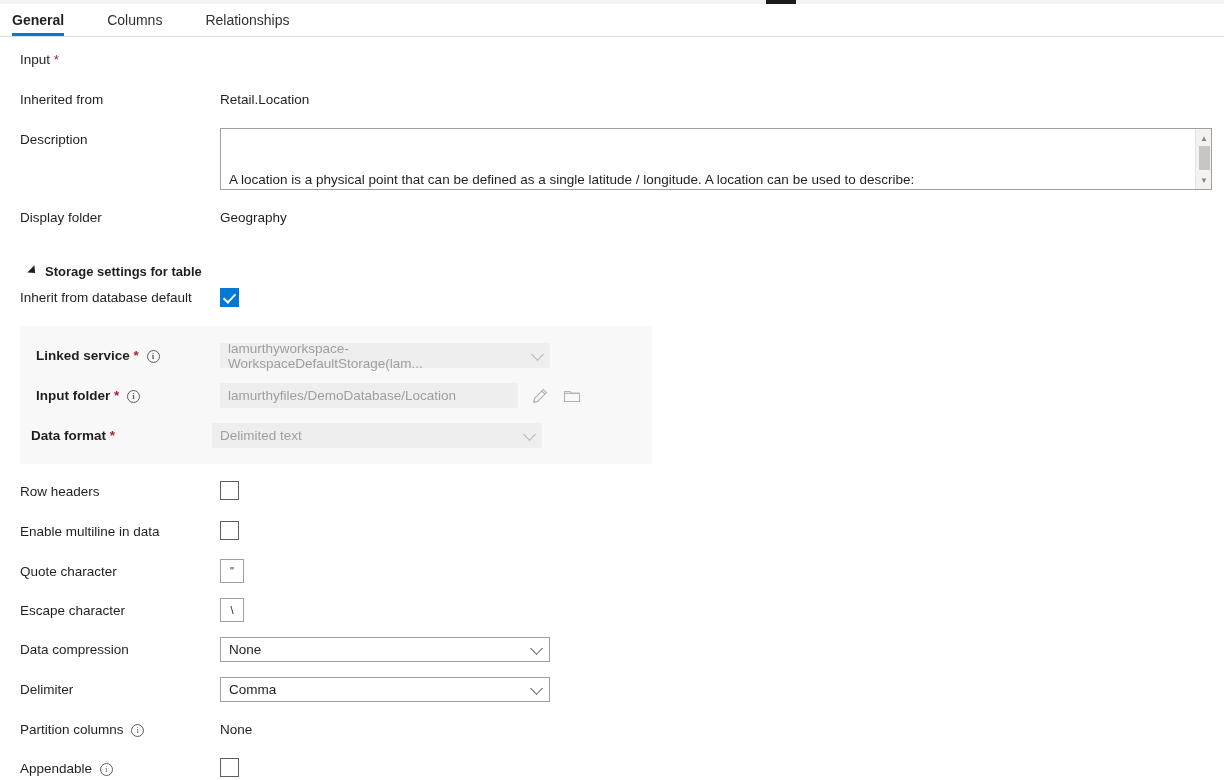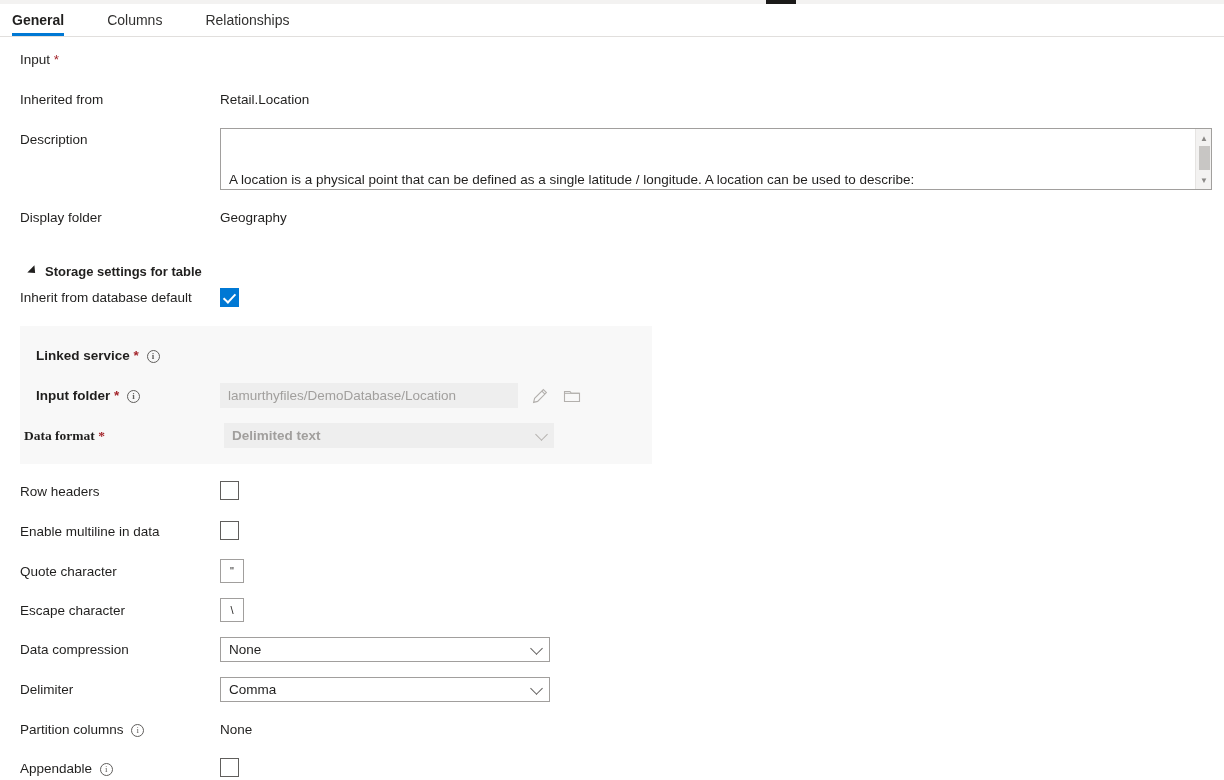--- a/index.html
+++ b/index.html
@@ -217,20 +217,24 @@
   <div class="lbl" style="left:20px; top:289px;">Inherit from database default</div>
   <div class="cbox checked" style="left:220px; top:288px;"></div>
 
   <div class="gpanel"></div>
 
   <div class="lbl" style="left:36px; top:347px; font-weight:600;">
     <span>Linked service</span>
     <span class="req">*</span>
     <span class="info-icon">i</span>
   </div>
+  <div class="ddl disabled" style="left:220px; top:343px; width:330px;">
+    <span>lamurthyworkspace-WorkspaceDefaultStorage(lam...</span>
+    <span class="chev"></span>
+  </div>
 
   <div class="lbl" style="left:36px; top:387px; font-weight:600;">
     <span>Input folder</span>
     <span class="req">*</span>
     <span class="info-icon">i</span>
   </div>
   <div class="txtbox disabled" style="left:220px; top:383px; width:298px; height:25px;">
     <span>lamurthyfiles/DemoDatabase/Location</span>
   </div>
   <div class="icon-btn" style="left:530px; top:386px;">
@@ -239,25 +243,25 @@
       <path d="M11.9 5.1l3 3"></path>
     </svg>
   </div>
   <div class="icon-btn" style="left:562px; top:386px;">
     <svg width="20" height="20" viewBox="0 0 20 20" fill="none" stroke="#b3b0ad" stroke-width="1.1">
       <path d="M2.5 5.5h5.5l1.3 1.8h8.2v8.2H2.5z"></path>
       <path d="M2.5 7.3h15"></path>
     </svg>
   </div>
 
-  <div class="lbl" style="left:24px; top:427px; font-weight:600;font-family:Liberation Serif, serif;">
+  <div class="lbl" style="left:31px; top:427px; font-weight:600;">
     <span>Data format</span>
     <span class="req">*</span>
   </div>
-  <div class="ddl disabled" style="left:224px; top:423px; width:330px;font-weight:bold;">
+  <div class="ddl disabled" style="left:212px; top:423px; width:330px;">
     <span>Delimited text</span>
     <span class="chev"></span>
   </div>
 
   <div class="lbl" style="left:20px; top:483px;">Row headers</div>
   <div class="cbox" style="left:220px; top:481px;"></div>
 
   <div class="lbl" style="left:20px; top:523px;">Enable multiline in data</div>
   <div class="cbox" style="left:220px; top:521px;"></div>
 

